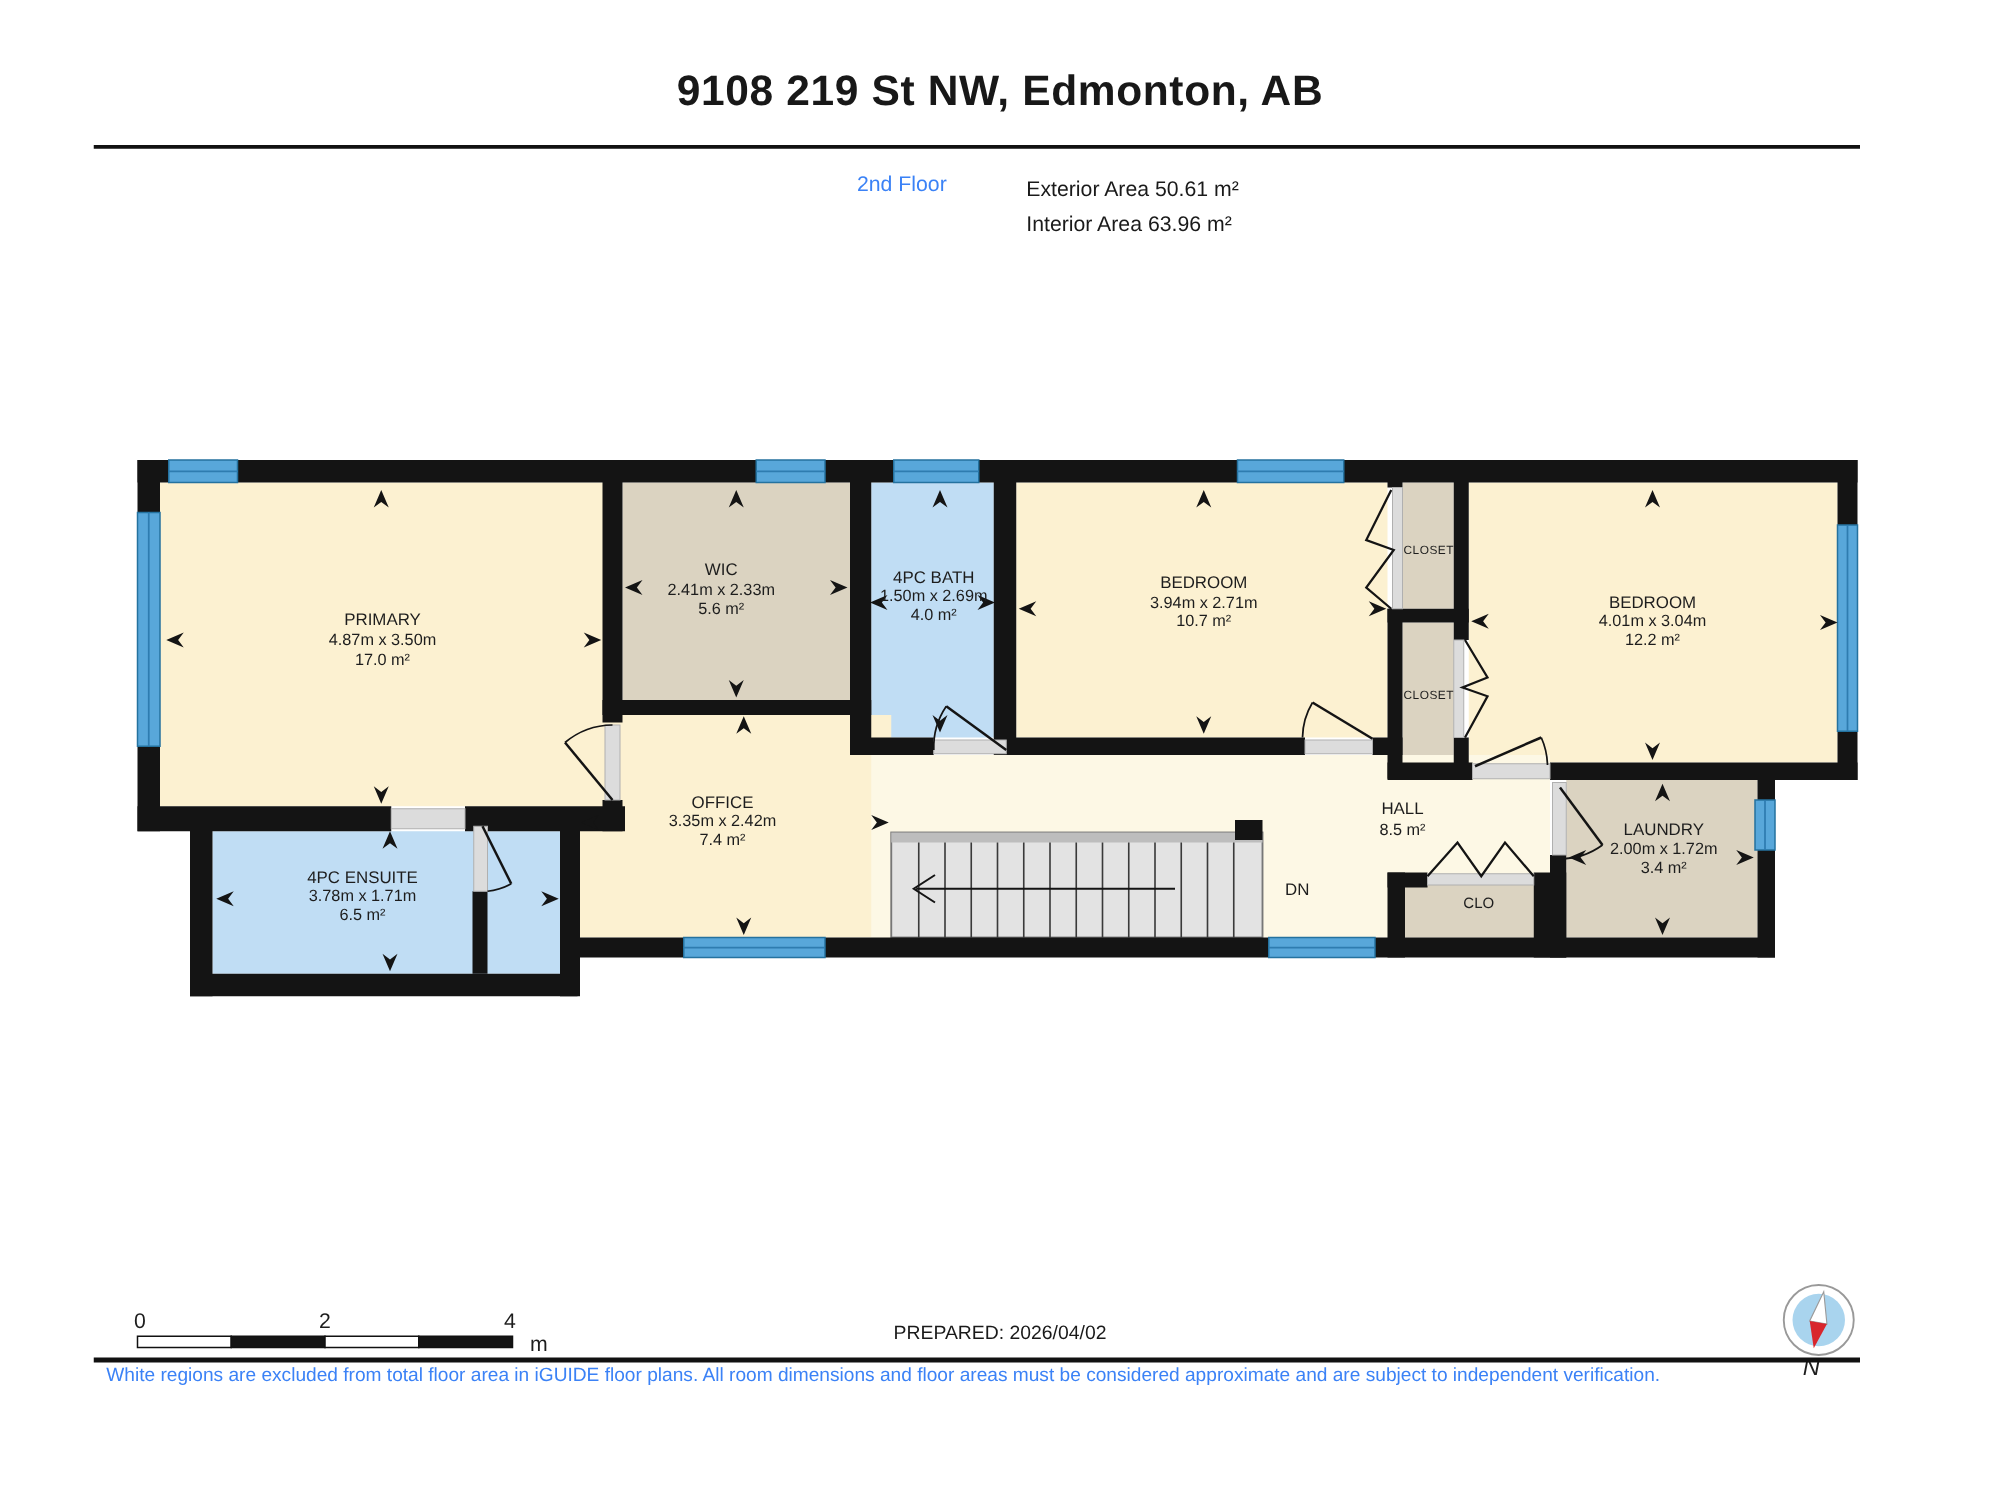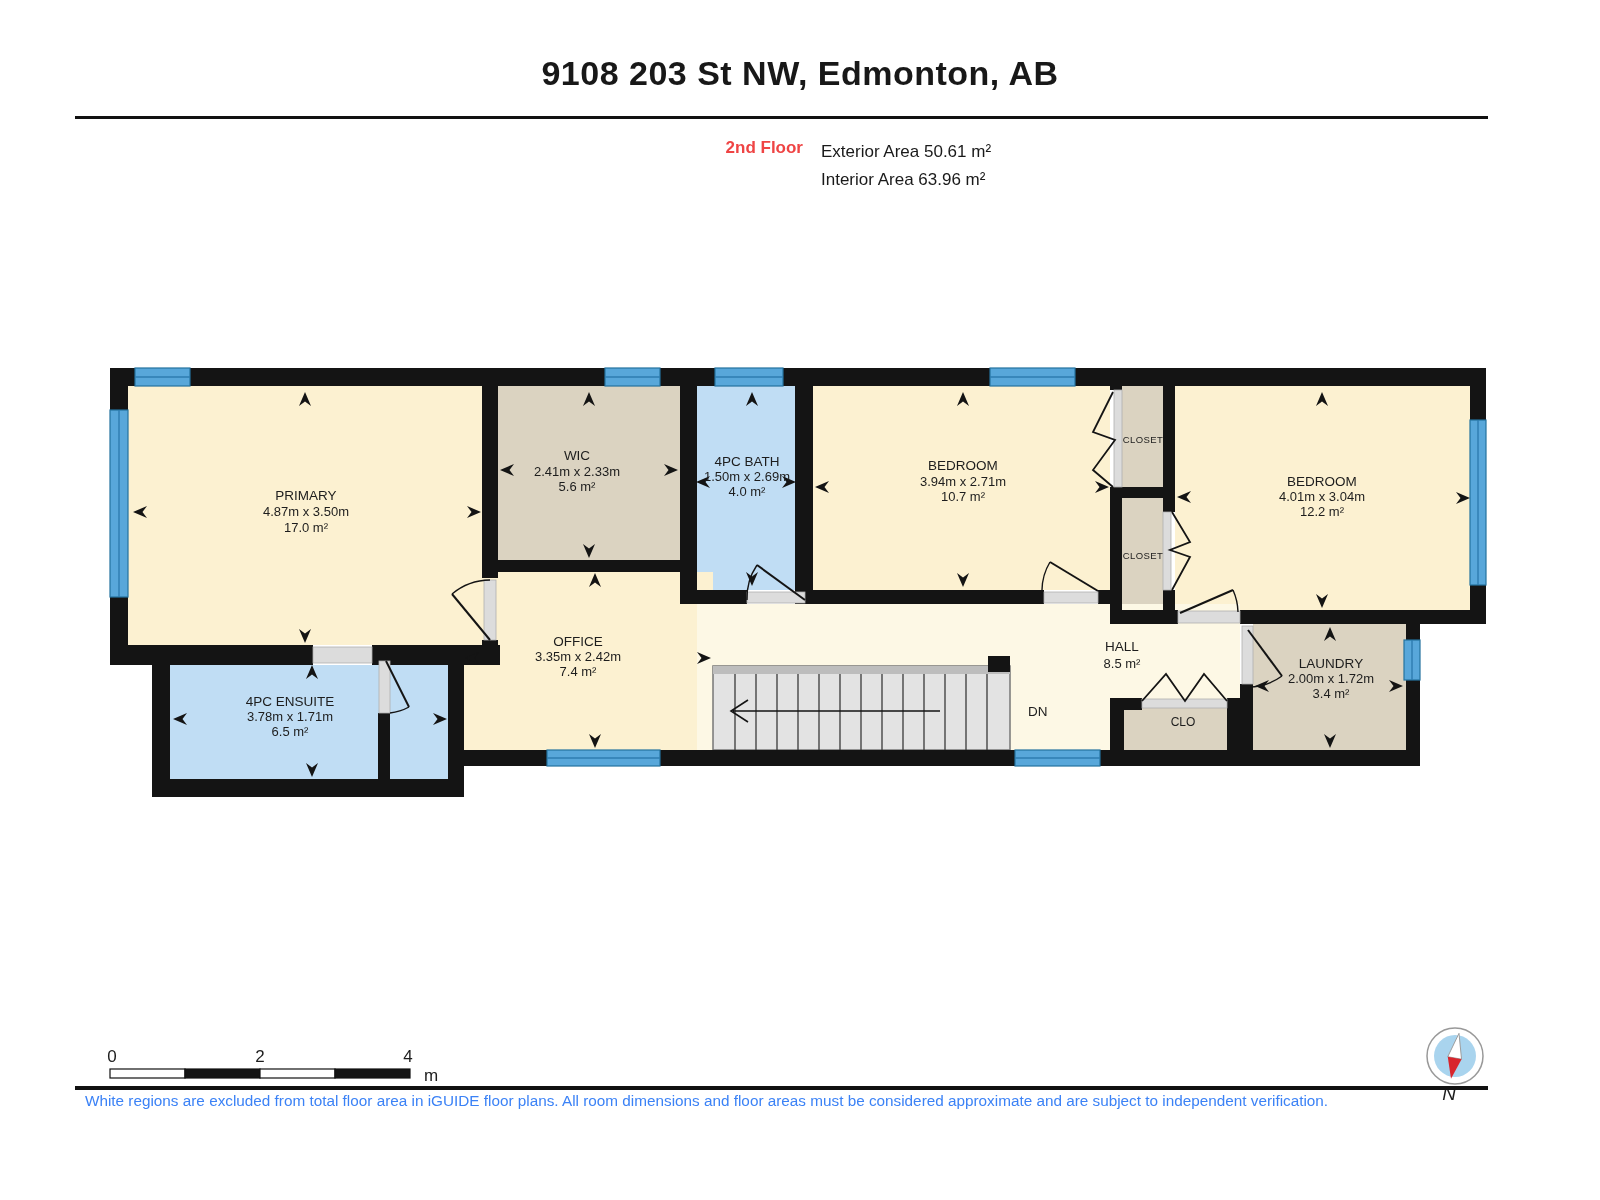--- a/index.html
+++ b/index.html
@@ -3,21 +3,21 @@
 <meta charset="utf-8">
 <style>
   html,body{margin:0;padding:0;background:#ffffff;}
   body{font-family:"Liberation Sans", sans-serif; -webkit-font-smoothing:antialiased;}
   #page{position:relative;width:1600px;height:1200px;background:#fff;overflow:hidden;}
   .abs{position:absolute;}
   #title{top:54px;left:0;width:1600px;text-align:center;font-size:34px;font-weight:bold;color:#181818;letter-spacing:0.5px;}
   .rule{left:75px;width:1413px;background:#111;}
   #rule-top{top:116px;height:3px;}
   #rule-bottom{top:1086px;height:4px;}
-  #floor-label{top:138px;left:640px;width:163px;text-align:right;font-size:17px;font-weight:bold;color:#ef4444;}
+  #floor-label{top:138px;left:640px;width:163px;text-align:center;font-size:17px;font-weight:normal;color:#3b82f6;}
   #areas{top:138px;left:821px;font-size:17px;color:#1a1a1a;line-height:28px;}
   #prepared{top:1058px;left:0;width:1600px;text-align:center;font-size:15.5px;color:#1a1a1a;}
   #disclaimer{top:1092px;left:85px;width:1430px;font-size:15.3px;color:#3b82f6;}
   svg{position:absolute;top:0;left:0;}
   svg text{font-family:"Liberation Sans", sans-serif;fill:#1d1d1d;}
   .rname{font-size:13.5px;}
   .rdim{font-size:13px;}
   .rsmall{font-size:9.5px;letter-spacing:0.4px;}
   .rclo{font-size:12px;}
   .rdn{font-size:13.5px;}
@@ -30,21 +30,21 @@
   .winline{stroke:#2e7cb0;stroke-width:1.4;}
   .thr{stroke:#b0b0b0;stroke-width:0.8;}
   .tread{stroke:#3a3a3a;stroke-width:1.3;}
   .stairarrow{stroke:#141414;stroke-width:1.6;fill:none;}
 </style>
 </head>
 <body>
 
 <div id="page">
 
-  <div id="title" class="abs">9108 203 St NW, Edmonton, AB</div>
+  <div id="title" class="abs">9108 219 St NW, Edmonton, AB</div>
   <div id="rule-top" class="abs rule"></div>
   <div id="floor-label" class="abs">2nd Floor</div>
   <div id="areas" class="abs">
     <div>Exterior Area 50.61 m²</div>
     <div>Interior Area 63.96 m²</div>
   </div>
 
   <svg width="1600" height="1200" viewBox="0 0 1600 1200">
 
     <g>
@@ -302,16 +302,17 @@
       <circle cx="1455" cy="1056" r="28" fill="#ffffff" stroke="#999" stroke-width="1.5"></circle>
       <circle cx="1455" cy="1056" r="21" fill="#a9d4ee"></circle>
       <g transform="translate(1455,1056) rotate(10)">
         <path d="M0,-23 L7,2 L-7,2 Z" fill="#ffffff" stroke="#9a9a9a" stroke-width="0.9"></path>
         <path d="M-7,2 L7,2 L0,23 Z" fill="#d8252c"></path>
       </g>
       <text class="ncompass" x="1449" y="1100" text-anchor="middle">N</text>
     </g>
   </svg>
 
+  <div id="prepared" class="abs">PREPARED: 2026/04/02</div>
   <div id="rule-bottom" class="abs rule"></div>
   <div id="disclaimer" class="abs">White regions are excluded from total floor area in iGUIDE floor plans. All room dimensions and floor areas must be considered approximate and are subject to independent verification.</div>
 
 </div>
 
 </body></html>

